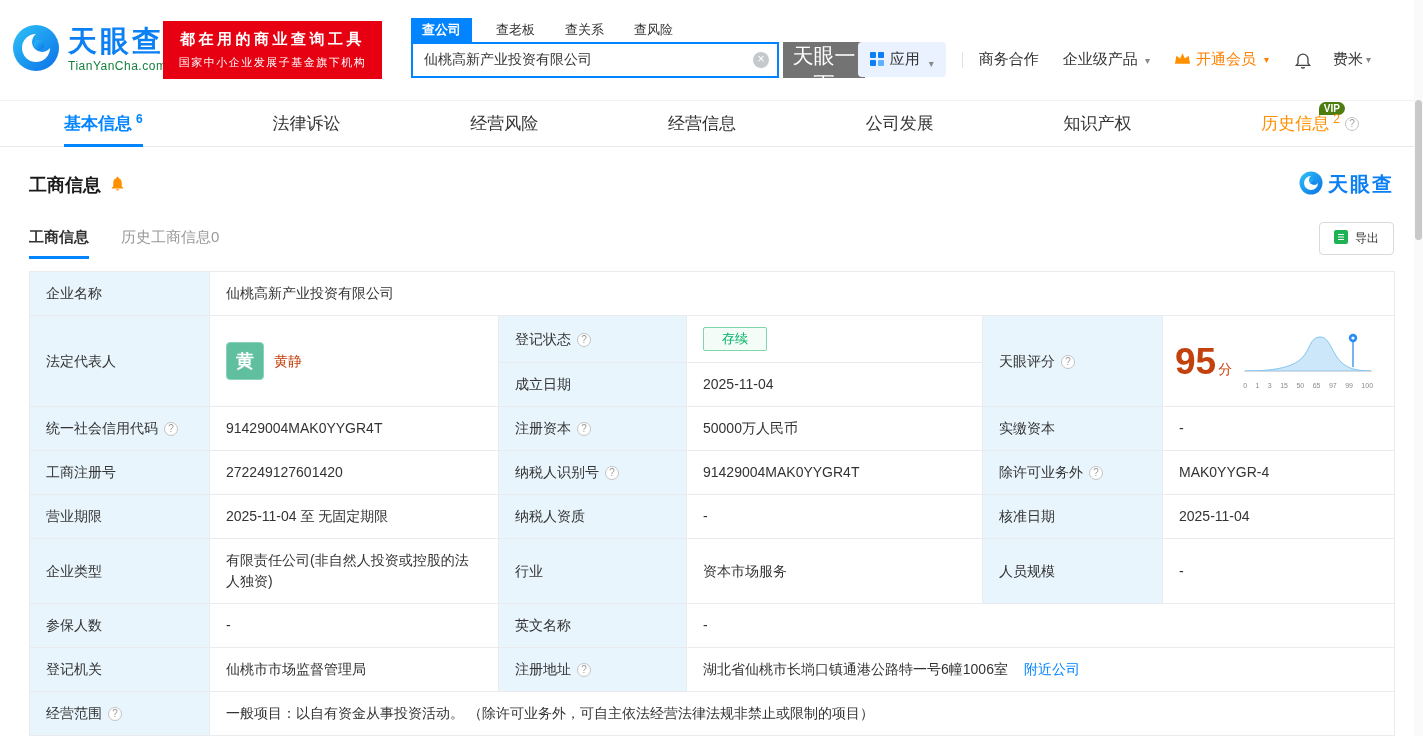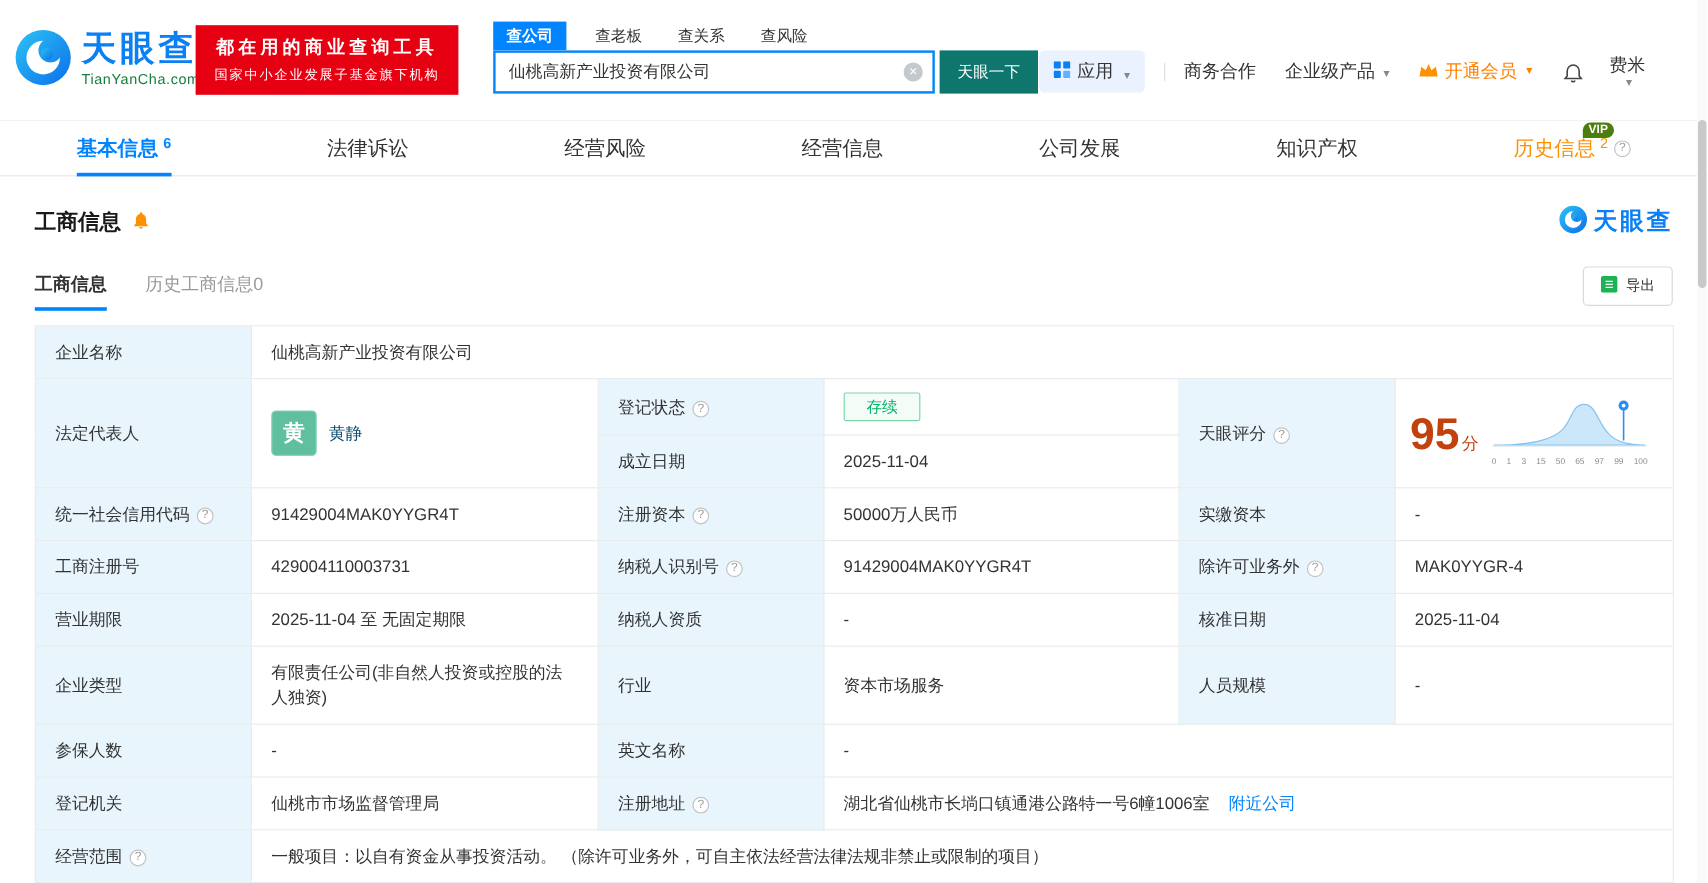--- a/index.html
+++ b/index.html
@@ -25,32 +25,32 @@
   .search { position:absolute; left:411px; top:20px; }
   .search-tabs { display:flex; align-items:flex-end; font-size:13px; height:22px; }
   .search-tab { margin-right:30px; color:#333; cursor:pointer; padding-bottom:3px; }
   .search-tab.active { background:#0084ff; color:#fff; padding:3px 11px; margin-right:24px; font-weight:bold; }
   .search-row { display:flex; }
   .search-input-wrap { position:relative; width:368px; }
   .search-input { width:368px; height:36px; border:2px solid #0084ff; border-radius:0;
     padding:0 36px 0 11px; font-size:14px; color:#333; outline:none; font-family:inherit; }
   .clear-icon { position:absolute; right:10px; top:10px; width:16px; height:16px; background:#c6c9cc; color:#fff;
     border-radius:50%; font-size:12px; line-height:15px; text-align:center; cursor:pointer; }
-  .search-btn { width:82px; height:36px; margin-left:4px; background:#0f766e; color:#fff; border:none;
-    font-size:13px; cursor:pointer; font-family:inherit; }
+  .search-btn { width:82px; height:36px; margin-left:4px; background:#737373; color:#fff; border:none;
+    font-size:21px; cursor:pointer; font-family:inherit; }
 
   .topnav { position:absolute; right:28px; top:42px; display:flex; align-items:center; font-size:15px; color:#333; }
   .apps-chip { display:flex; align-items:flex-end; background:#e9f2fe; border-radius:4px; padding:8px 12px; gap:6px; cursor:pointer; }
   .caret { font-size:10px; color:#888; margin-left:3px; }
   .vdivider { width:1px; height:16px; background:#e0e0e0; margin:0 16px; }
   .nav-item { margin-right:24px; cursor:pointer; white-space:nowrap; }
   .vip-link { color:#ff8000; display:flex; align-items:center; gap:5px; margin-right:24px; cursor:pointer; white-space:nowrap; }
   .vip-link .caret { color:#ff8000; }
   .bell-btn { margin-right:20px; cursor:pointer; display:flex; align-items:center; }
-  .user-item { display:flex; align-items:center; cursor:pointer;flex-direction:column; }
+  .user-item { display:flex; align-items:center; cursor:pointer; }
 
   
   .main-tabs { display:flex; justify-content:space-between; padding:0 64px; height:47px;
     border-top:1px solid #f2f2f2; border-bottom:1px solid #e9e9e9; align-items:stretch; }
   .main-tab { position:relative; display:flex; align-items:center; font-size:17px; color:#333; cursor:pointer; }
   .main-tab .cnt { font-size:12px; margin-left:4px; transform:translateY(-5px); }
   .main-tab.active { color:#0084ff; font-weight:bold; }
   .main-tab.active::after { content:""; position:absolute; left:0; right:0; bottom:-1px; height:3px; background:#0084ff; }
   .main-tab.history { color:#ff9000; }
   .vip-badge { position:absolute; top:1px; right:14px; background:#4d7c0f; color:#fff; font-size:10px; font-weight:bold;
@@ -76,21 +76,21 @@
     border:1px solid #d9d9d9; border-radius:4px; font-size:12px; color:#333; cursor:pointer; margin-bottom:4px; font-family:inherit; }
 
   
   .info-table { width:1365px; margin-top:12px; border-collapse:collapse; table-layout:fixed; }
   .info-table td { border:1px solid #e9ebee; padding:11px 16px; font-size:14px; color:#333;
     vertical-align:middle; word-break:break-all; line-height:1.5; }
   td.lbl { background:#e8f5fd; }
   .rep { display:flex; align-items:center; gap:10px; }
   .avatar { width:38px; height:38px; background:#5fbf9f; border:1px solid #8ad4bb; color:#fff; font-size:18px;
     font-weight:bold; display:inline-flex; align-items:center; justify-content:center; border-radius:4px; cursor:pointer; }
-  .blue-link { color:#0c4a6e; }
+  .blue-link { color:#c2410c; }
   .badge-green { display:inline-block; color:#00b365; border:1px solid #7ed6ab; background:#f4fcf8;
     padding:2px 18px; font-size:13px; border-radius:2px; line-height:1.4; }
   .score-cell { padding:4px 8px 4px 12px !important; }
   .score-wrap { display:flex; align-items:center; }
   .score-num { color:#c2410c; font-weight:bold; font-size:37px; line-height:1; white-space:nowrap; }
   .score-unit { font-size:14px; font-weight:normal; margin-left:2px; }
   .score-chart { margin-left:10px; width:132px; }
   .axis { display:flex; justify-content:space-between; font-size:7px; color:#8a8a8a; padding:0 1px; margin-top:1px; }
   .nearby-link { color:#0084ff; margin-left:16px; white-space:nowrap; }
 
@@ -329,21 +329,21 @@
         <td class="lbl">
           <span>注册资本</span><span class="q">?</span>
         </td>
         <td>50000万人民币</td>
         <td class="lbl">实缴资本</td>
         <td>-</td>
       </tr>
 
       <tr>
         <td class="lbl">工商注册号</td>
-        <td>429004110003731</td>
+        <td>272249127601420</td>
         <td class="lbl">
           <span>纳税人识别号</span><span class="q">?</span>
         </td>
         <td>91429004MAK0YYGR4T</td>
         <td class="lbl">
           <span>除许可业务外</span><span class="q">?</span>
         </td>
         <td>MAK0YYGR-4</td>
       </tr>
 

